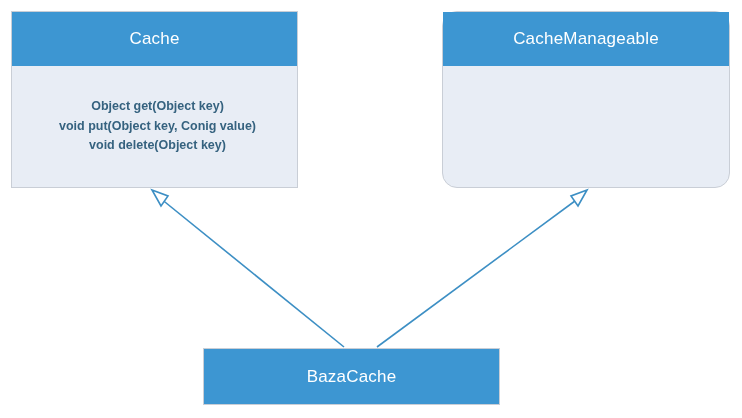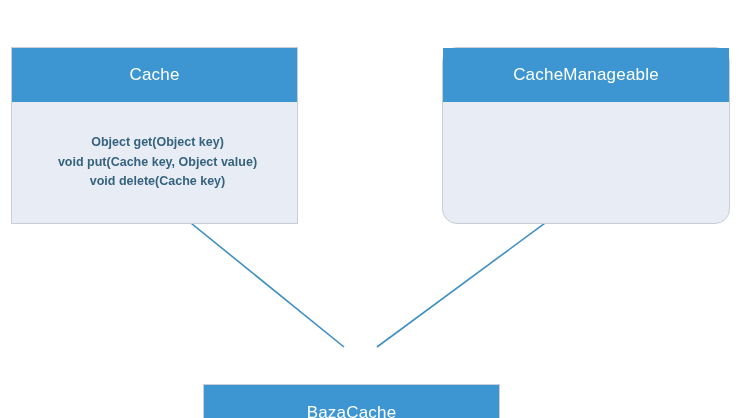--- a/index.html
+++ b/index.html
@@ -17,21 +17,20 @@
     width: 742px;
     height: 418px;
     background: #ffffff;
     overflow: hidden;
   }
   .uml-class {
     position: absolute;
     box-sizing: border-box;
     border: 1px solid #c9ced6;
     background: #e8edf5;
-    margin-top: 36px;
   }
   .uml-header {
     box-sizing: border-box;
     width: 100%;
     background: #3d96d2;
     color: #ffffff;
     font-size: 17px;
     font-weight: 400;
     display: flex;
     align-items: center;
@@ -115,22 +114,22 @@
     <g>
       <line x1="377" y1="347" x2="579" y2="198" stroke="#3d8fc4" stroke-width="1.6"></line>
       <polygon points="587,190 578,206 571,196" fill="#ffffff" stroke="#3d8fc4" stroke-width="1.6" stroke-linejoin="miter"></polygon>
     </g>
   </svg>
 
   <div class="uml-class" id="class-cache">
     <div class="uml-header">Cache</div>
     <div class="uml-body">
       <div class="member">Object get(Object key)</div>
-      <div class="member">void put(Cache key, Object value)</div>
-      <div class="member">void delete(Cache key)</div>
+      <div class="member">void put(Object key, Conig value)</div>
+      <div class="member">void delete(Object key)</div>
     </div>
   </div>
 
   <div class="uml-class" id="class-cache-manageable">
     <div class="uml-header">CacheManageable</div>
   </div>
 
   <div class="uml-class" id="class-baza-cache">
     <div class="uml-header">BazaCache</div>
   </div>

